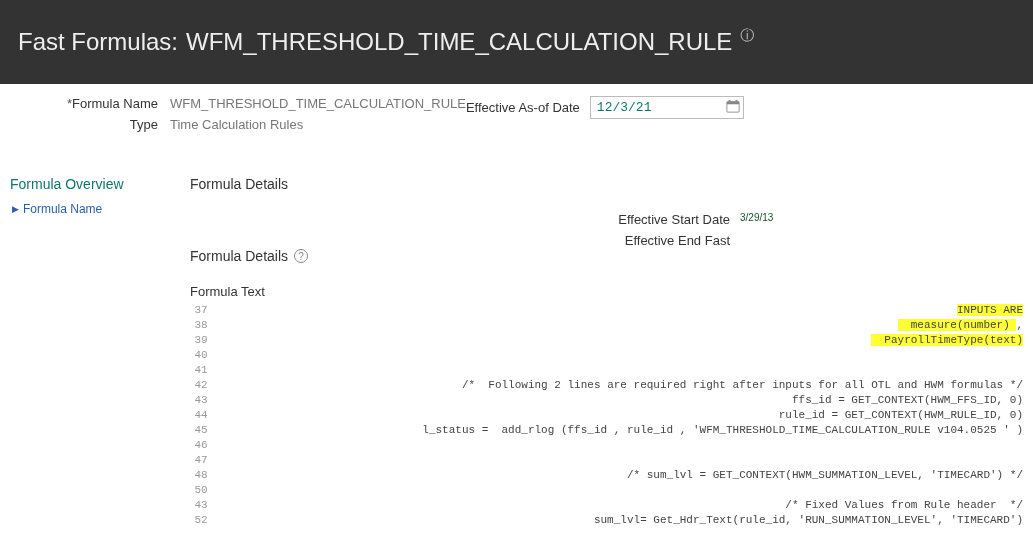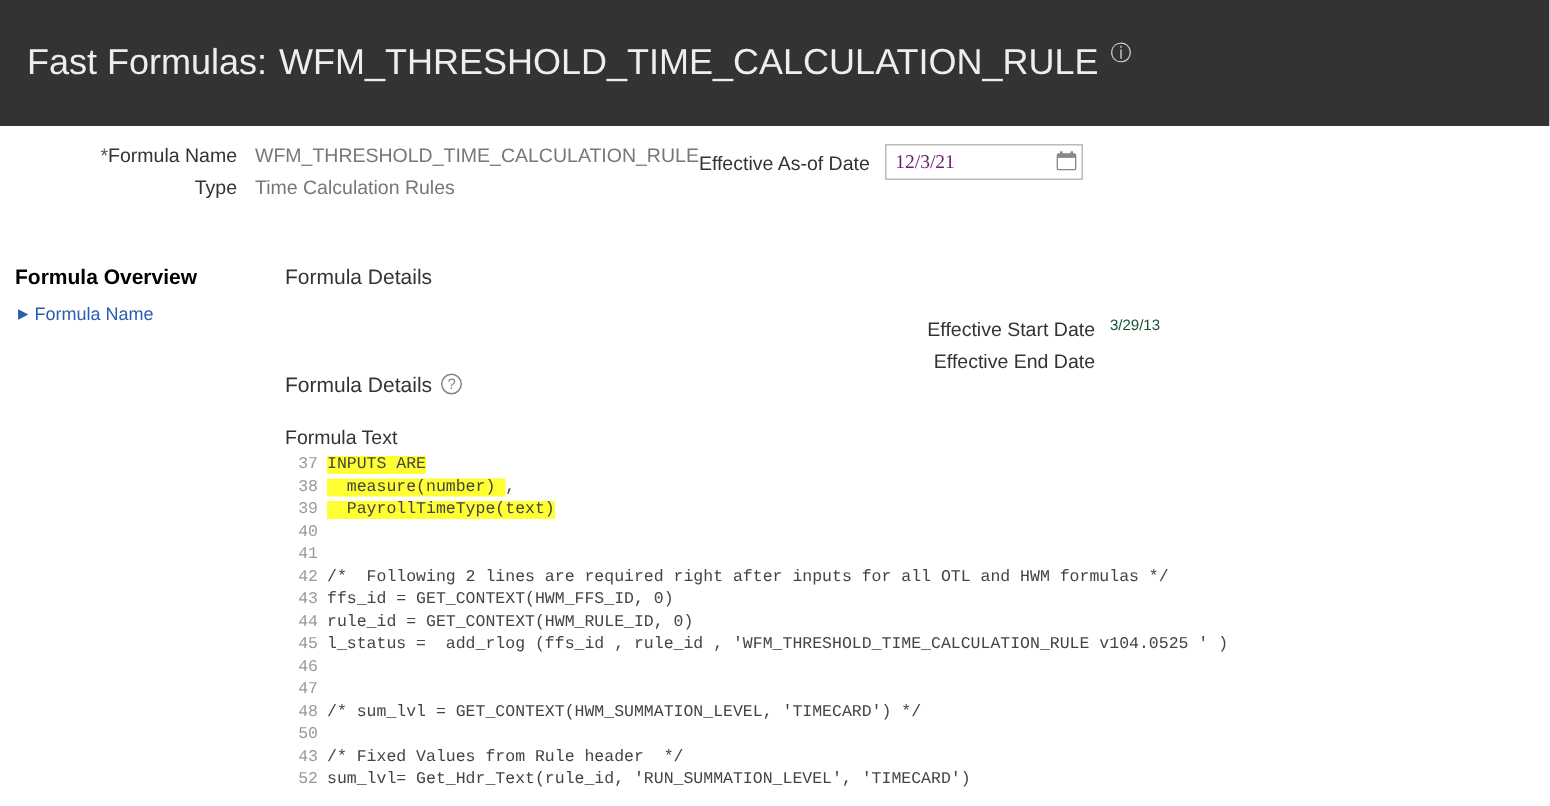--- a/index.html
+++ b/index.html
@@ -50,46 +50,46 @@
     font-size: 13px;
   }
   .req { color: #555; }
   .asof {
     display: flex;
     align-items: center;
     gap: 10px;
     font-size: 13px;
   }
   .asof input {
-    width: 132px;
+    width: 154px;
     padding: 3px 6px;
     border: 1px solid #bbb;
-    font-family: Liberation Serif, serif;
-    font-size: 13px;
-    color: #701a75;
+    font-family: Liberation Mono, monospace;
+    font-size: 13px;
+    color: #0f766e;
   }
   .asof .cal-icon {
     margin-left: -28px;
     color: #888;
     pointer-events: none;
   }
   .main {
     display: flex;
     padding: 40px 10px 0 10px;
     gap: 20px;
   }
   .sidebar {
     width: 160px;
     flex-shrink: 0;
   }
   .sidebar h3 {
     margin: 0 0 10px 0;
-    font-weight: 700;
-    font-size: 14px;
-    color: #000000;
+    font-weight: 400;
+    font-size: 14px;
+    color: #0f766e;
   }
   .nav-item {
     display: flex;
     align-items: center;
     gap: 4px;
     color: #2a5db0;
     font-size: 12px;
     cursor: pointer;
     margin-left: 2px;
   }
@@ -151,28 +151,29 @@
     font-size: 11px;
     line-height: 15px;
     color: #444;
   }
   .code-row {
     display: flex;
     white-space: pre;
   }
   .lineno {
     width: 28px;
-    text-align: right;
+    text-align: center;
     color: #999;
     padding-right: 6px;
     flex-shrink: 0;
     user-select: none;
   }
   .code {
     flex: 1;
+    text-align: right;
   }
   .hl {
     background: #ffff33;
   }
 </style>
 </head>
 <body>
 
 <div class="titlebar">
   <span>Fast Formulas: </span>
@@ -209,21 +210,21 @@
       <span>Formula Name</span>
     </div>
   </div>
 
   <div class="content">
     <h3>Formula Details</h3>
 
     <div class="eff-dates">
       <div class="lbl">Effective Start Date</div>
       <div class="val">3/29/13</div>
-      <div class="lbl">Effective End Date</div>
+      <div class="lbl">Effective End Fast</div>
       <div class="val"></div>
     </div>
 
     <div class="subhead">
       <span>Formula Details</span>
       <span class="help-circ">?</span>
     </div>
 
     <div class="ftext-label">Formula Text</div>
 

